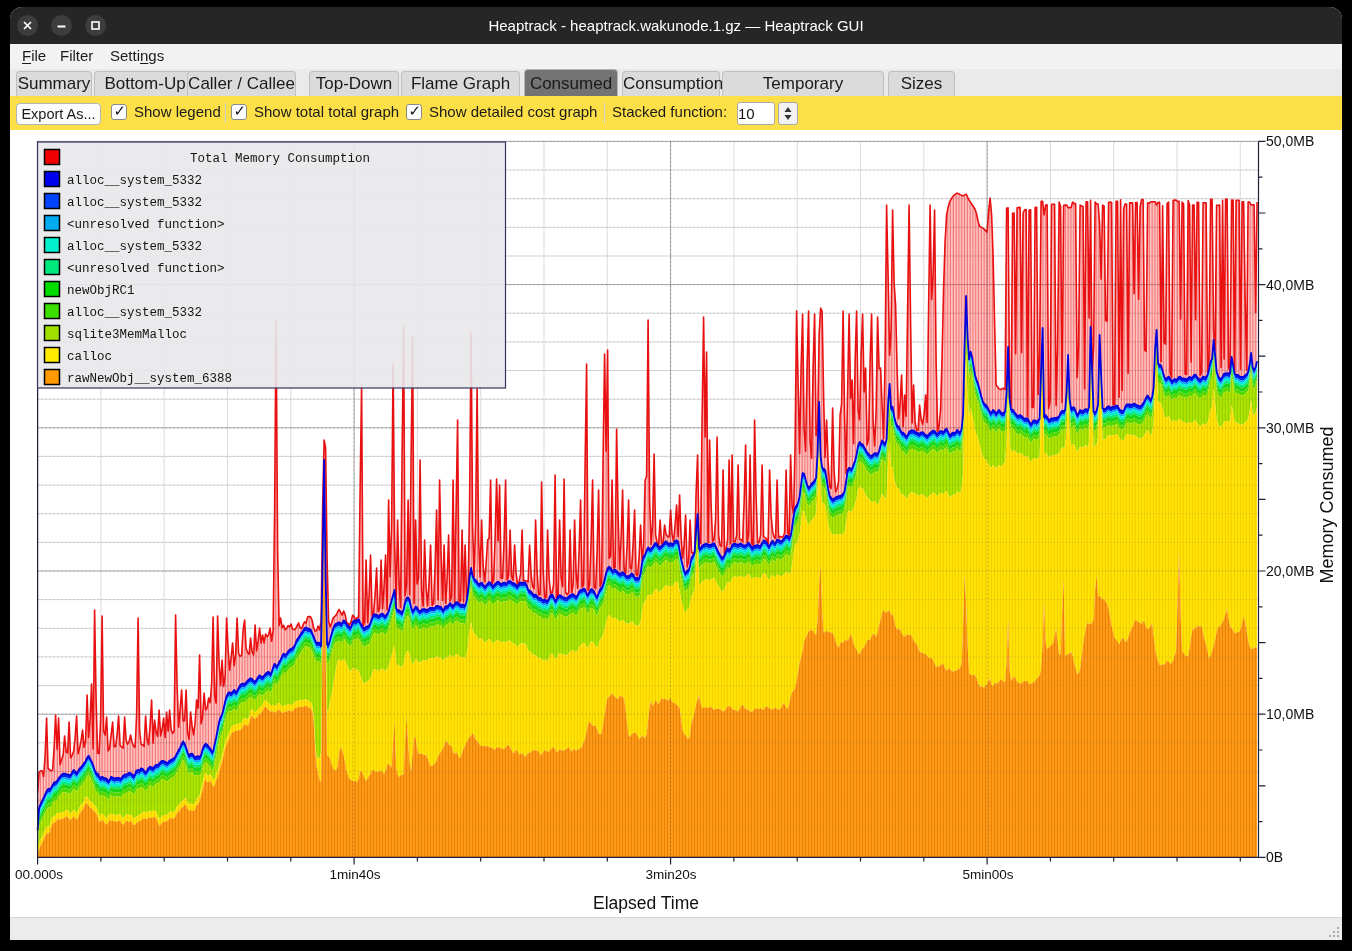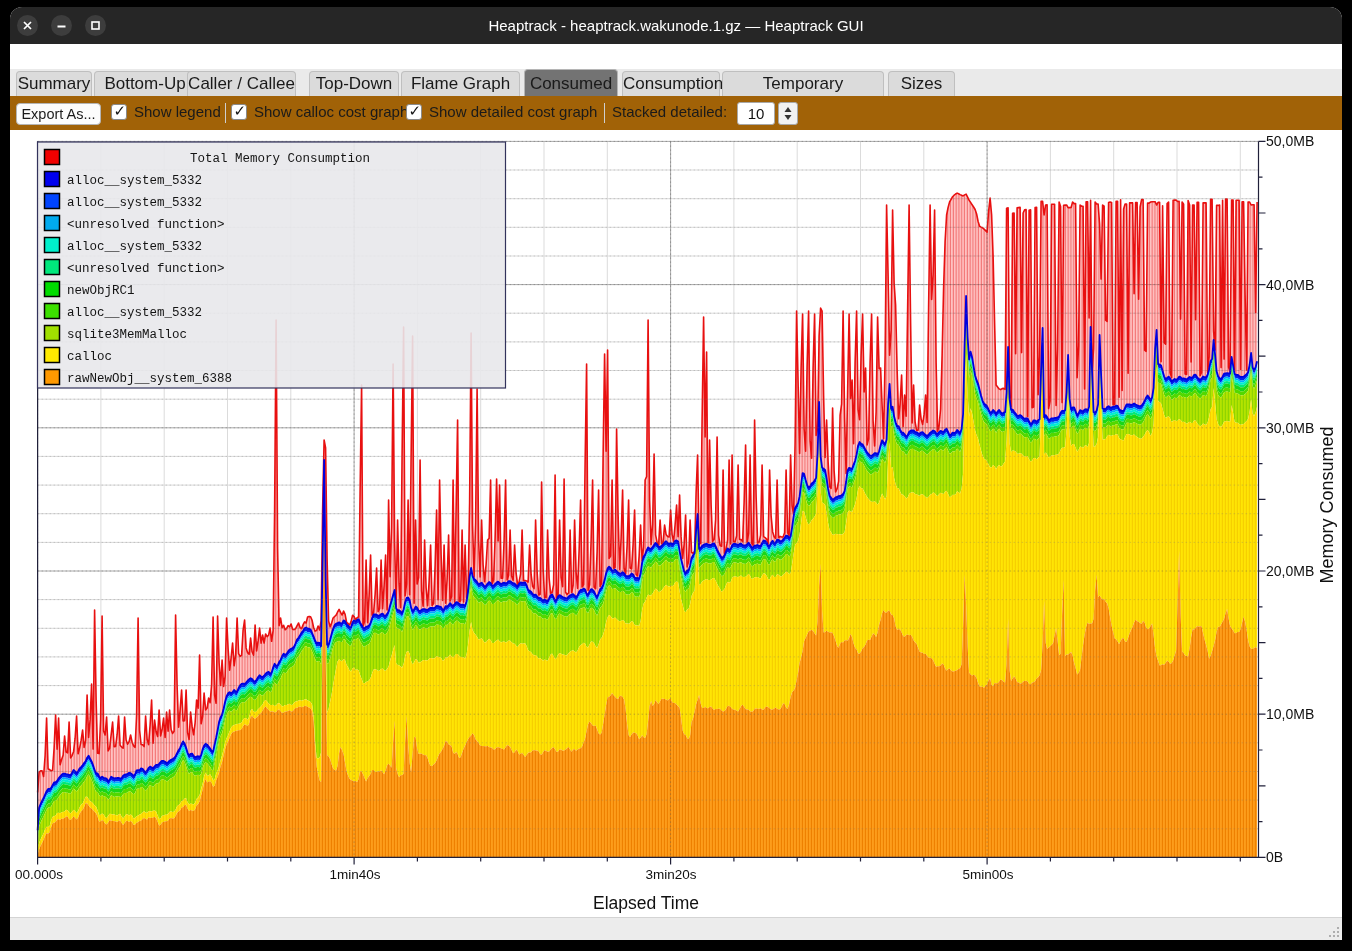--- a/index.html
+++ b/index.html
@@ -4,66 +4,71 @@
 html,body{width:1352px;height:951px;background:#000;font-family:"Liberation Sans",sans-serif;overflow:hidden}
 .win{position:absolute;left:10px;top:7px;width:1332px;height:933px;background:#fff;border-radius:12px 12px 0 0;overflow:hidden}
 .tbar{position:absolute;left:0;top:0;width:100%;height:37px;background:#262626}
 .tbtn{position:absolute;top:8px;width:21px;height:21px;border-radius:50%;background:#3d3d3d}
 .title{position:absolute;left:0;right:0;top:9.5px;text-align:center;color:#fff;font-weight:normal;font-size:15px}
 .mbar{position:absolute;left:0;top:37px;width:100%;height:25px;background:#f2f2f2;font-size:15px;color:#1a1a1a}
 .mi{position:absolute;top:3px}
 .tabs{position:absolute;left:0;top:62px;width:100%;height:27px;background:#eaeaea;font-size:17px;color:#1a1a1a}
 .tab{position:absolute;top:2px;height:25px;background:#dbdbdb;border:1px solid #bfbfbf;border-bottom:none;border-radius:4px 4px 0 0;text-align:center;line-height:24px}
 .tab.act{top:0;height:27px;background:#737373;line-height:27px;border-color:#b5b5b5}
-.tools{position:absolute;left:0;top:89px;width:100%;height:34px;background:#a16207}
+.tools{position:absolute;left:0;top:89px;width:100%;height:34px;background:#fde047}
 .btn{position:absolute;left:6px;top:7px;width:85px;height:22px;background:#fcfcfc;border:1px solid #b4b4b4;border-radius:4px;font-size:14.5px;text-align:center;line-height:20px;color:#1a1a1a}
 .cb{position:absolute;top:8px;width:16px;height:16px;background:#fff;border:1px solid #8a8a8a;border-radius:3px}
 .cb:after{content:"\2713";position:absolute;left:1.5px;top:-3px;font-size:15px;color:#111}
 .cl{position:absolute;top:7px;font-size:15px;color:#1a1a1a}
 .sep{position:absolute;top:7px;width:1px;height:20px;background:#cfcfcf}
-.spin{position:absolute;left:727px;top:6px;width:38px;height:23px;background:#fff;border:1px solid #a8a8a8;border-radius:3px;font-size:15px;text-align:center;line-height:21px;color:#111}
+.spin{position:absolute;left:727px;top:6px;width:38px;height:23px;background:#fff;border:1px solid #a8a8a8;border-radius:3px;font-size:15px;line-height:21px;color:#111}
 .spbtn{position:absolute;left:768px;top:6px;width:20px;height:23px;background:#f2f2f2;border:1px solid #a8a8a8;border-radius:3px}
 .sbar{position:absolute;left:0;bottom:0;width:100%;height:23px;background:#ececec;border-top:1px solid #d4d4d4}
 u{text-decoration:underline;text-underline-offset:2px}
 </style></head><body>
 <div class="win">
  <div class="tbar">
   <div class="tbtn" style="left:7px"><svg width="21" height="21">
           <path d="M7 7l7 7M14 7l-7 7" stroke="#fff" stroke-width="1.7"></path>
         </svg></div>
   <div class="tbtn" style="left:41px"><svg width="21" height="21">
           <path d="M6.5 11.5h8" stroke="#fff" stroke-width="1.8"></path>
         </svg></div>
   <div class="tbtn" style="left:75px"><svg width="21" height="21">
           <rect x="7" y="7" width="7" height="7" fill="none" stroke="#fff" stroke-width="1.6"></rect>
         </svg></div>
   <div class="title">Heaptrack - heaptrack.wakunode.1.gz — Heaptrack GUI</div>
+ </div>
+ <div class="mbar">
+  <span class="mi" style="left:12px"><u>F</u>ile</span>
+  <span class="mi" style="left:50px">Filter</span>
+  <span class="mi" style="left:100px">Setti<u>n</u>gs</span>
  </div>
  <div class="tabs">
   <div class="tab" style="left:6px;width:76px">Summary</div>
       <div class="tab" style="left:84px;width:102px">Bottom-Up</div>
       <div class="tab" style="left:177px;width:109px">Caller / Callee</div>
       <div class="tab" style="left:299px;width:90px">Top-Down</div>
       <div class="tab" style="left:391px;width:119px">Flame Graph</div>
       <div class="tab act" style="left:514px;width:94px">Consumed</div>
       <div class="tab" style="left:612px;width:98px">Consumption</div>
       <div class="tab" style="left:712px;width:162px">Temporary Allocations</div>
       <div class="tab" style="left:878px;width:67px">Sizes</div>
  </div>
  <div class="tools">
   <div class="btn">Export As...</div>
   <div class="cb" style="left:101px"></div>
       <span class="cl" style="left:124px">Show legend</span>
   <div class="sep" style="left:215px"></div>
   <div class="cb" style="left:221px"></div>
-      <span class="cl" style="left:244px">Show calloc cost graph</span>
+      <span class="cl" style="left:244px">Show total total graph</span>
   <div class="cb" style="left:396px"></div>
       <span class="cl" style="left:419px">Show detailed cost graph</span>
   <div class="sep" style="left:594px"></div>
-  <span class="cl" style="left:602px">Stacked detailed:</span>
+  <span class="cl" style="left:602px">Stacked function:</span>
   <div class="spin">10</div>
   <div class="spbtn"><svg width="18" height="21">
           <path d="M9 4l3.5 5h-7z" fill="#333"></path>
           <path d="M9 17l3.5-5h-7z" fill="#333"></path>
         </svg></div>
  </div>
  <div class="sbar">
       <svg width="12" height="12" style="position:absolute;right:2px;bottom:2px">
         <g fill="#9a9a9a">
           <circle cx="10" cy="2" r="1"></circle>

